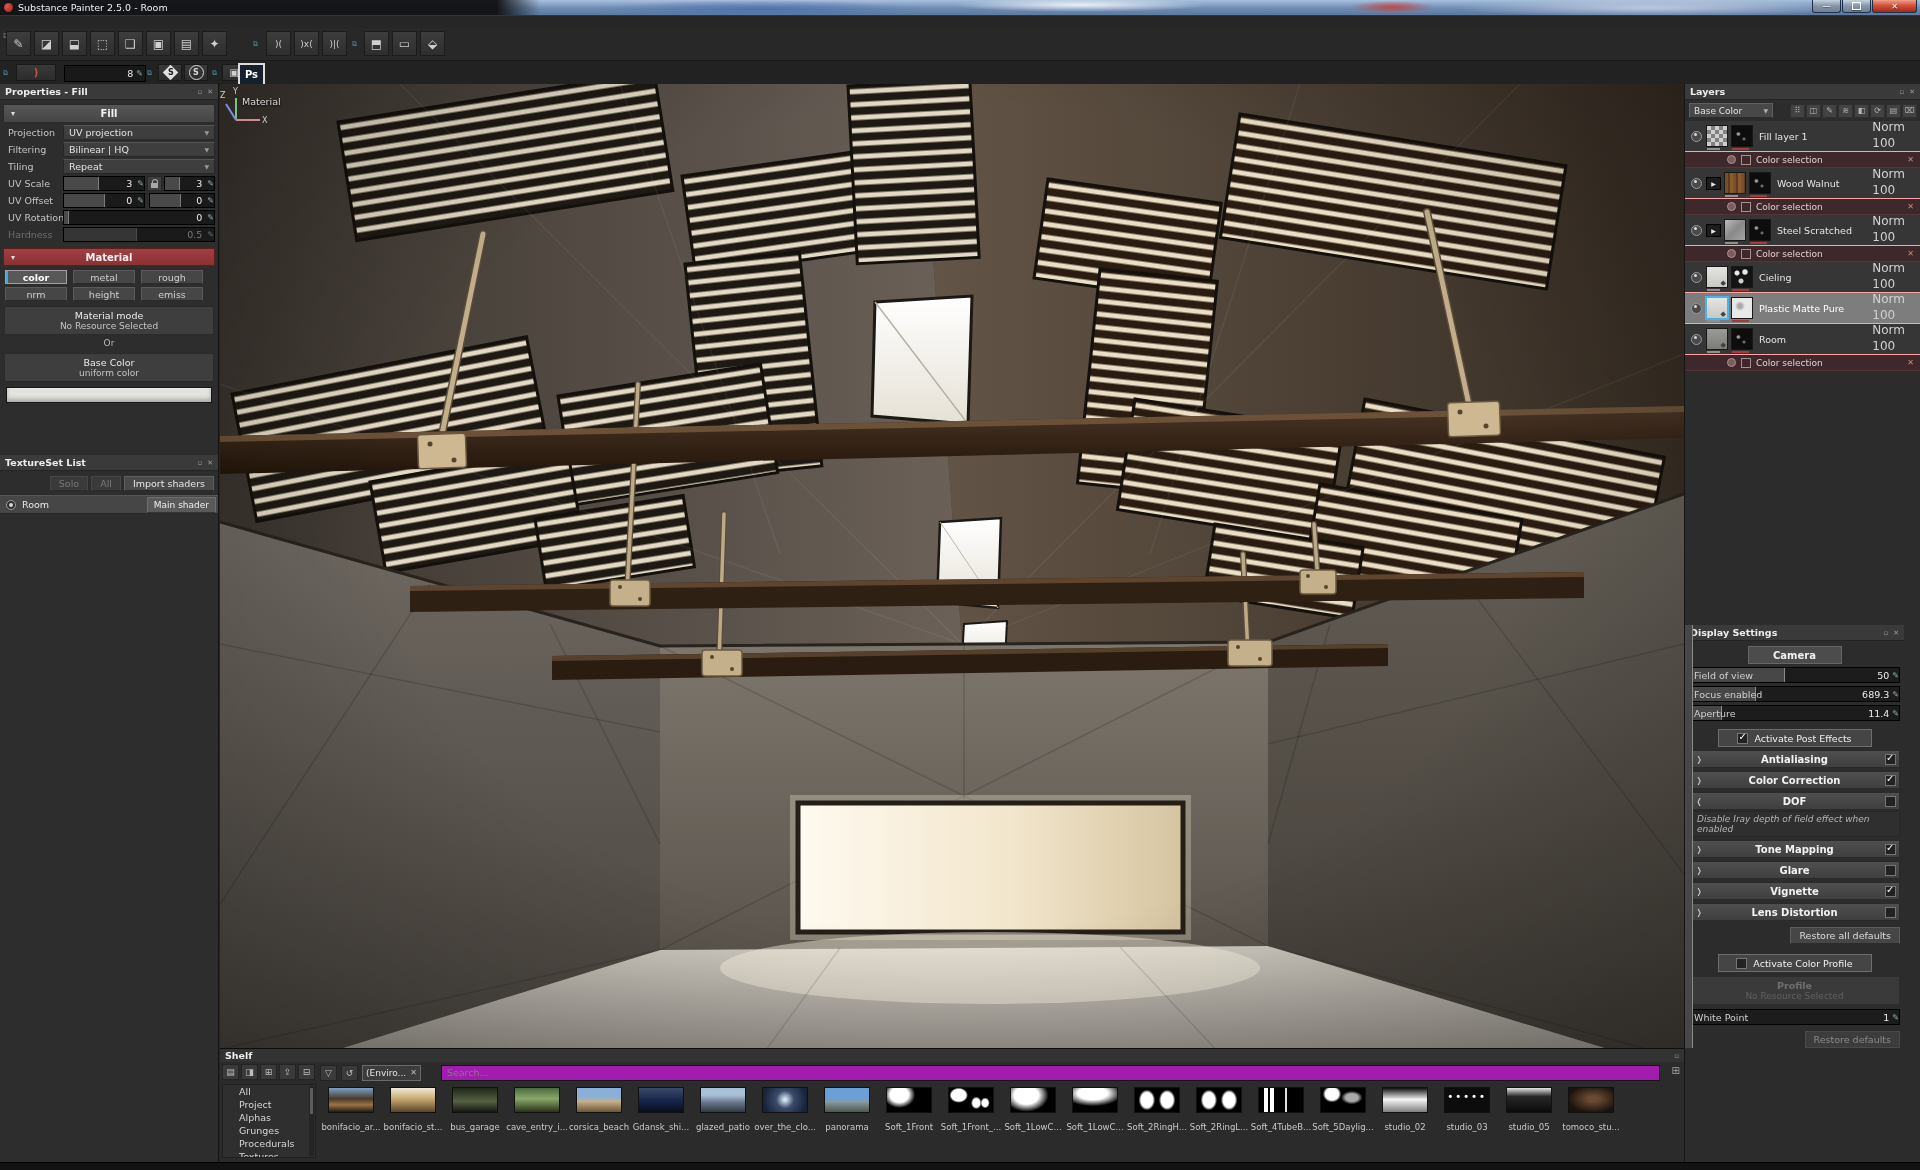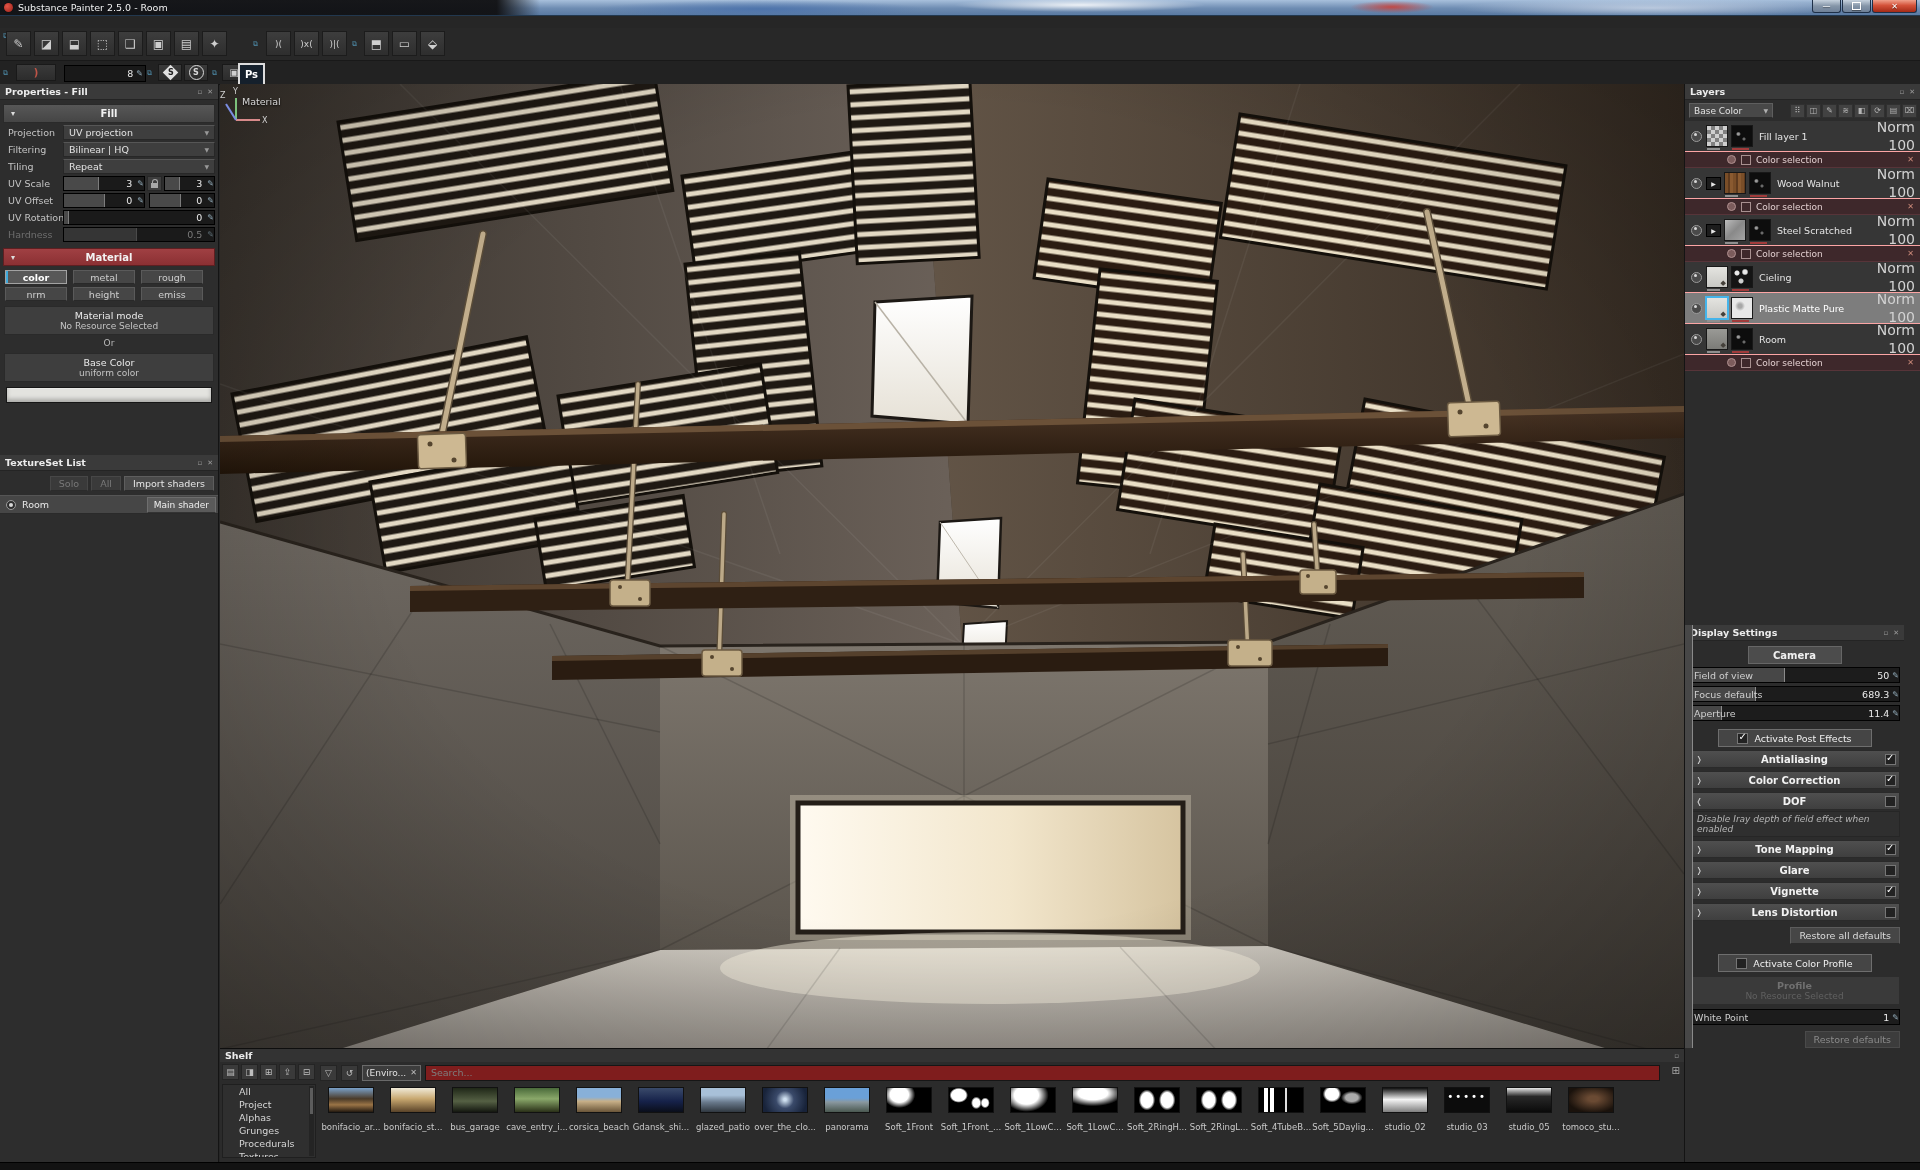--- a/index.html
+++ b/index.html
@@ -99,21 +99,21 @@
   .shelf-hdr{height:13px;display:flex;align-items:center;padding:0 5px;font-size:9.5px;font-weight:bold;color:#ececec;background:#333;}
   .shelf-tools{position:absolute;left:2px;top:15px;display:flex;gap:2px;align-items:center;}
   .sicon{width:17px;height:16px;background:#3a3a3a;border:1px solid #242424;color:#bdbdbd;font-size:9px;display:flex;align-items:center;justify-content:center;box-sizing:border-box;}
   .cats{position:absolute;left:2px;top:35px;width:92px;bottom:4px;background:#2f2f2f;border:1px solid #1f1f1f;overflow:hidden;}
   .cat{font-size:9.5px;color:#d6d6d6;padding:1px 0 1px 16px;}
   .cat-scroll{position:absolute;right:1px;top:1px;bottom:1px;width:5px;background:#242424;}
   .cat-scroll::after{content:'';position:absolute;left:1px;top:2px;width:3px;height:26px;background:#5c5c5c;}
   .filter-row{position:absolute;left:100px;right:24px;top:15px;height:17px;display:flex;align-items:center;gap:4px;}
   .ftag{height:14px;background:#3c3c3c;border:1px solid #6a6a6a;display:flex;align-items:center;font-size:9px;color:#e2e2e2;padding:0 3px;gap:4px;}
   .ftag .x{color:#bbb;font-size:8px;}
-  .searchbox{flex:1;height:14px;background:#7f1d1d;border:1px solid #161616;color:#d8d8d8;font-size:9.5px;padding:0 5px;font-family:"DejaVu Sans","Liberation Sans",sans-serif;}
+  .searchbox{flex:1;height:14px;background:#a21caf;border:1px solid #161616;color:#d8d8d8;font-size:9.5px;padding:0 5px;font-family:"DejaVu Sans","Liberation Sans",sans-serif;margin-left:16px;}
   .searchbox::placeholder{color:#7e7e7e;}
   .gridicon{position:absolute;right:4px;top:16px;color:#a8a8a8;font-size:10px;}
   .thumbs{position:absolute;left:100px;top:38px;right:8px;bottom:0;display:flex;}
   .titem{width:62px;flex:none;display:flex;flex-direction:column;align-items:center;}
   .tpic{width:46px;height:26px;border:1px solid #111;box-sizing:border-box;background:#000;}
   .tlab{margin-top:9px;font-size:8.5px;color:#c9c9c9;max-width:62px;overflow:hidden;white-space:nowrap;}
 
   
   .t-env-warm{background:linear-gradient(180deg,#7aa0c8 0%,#4a3a28 45%,#9a7446 70%,#241a10 100%);}
   .t-env-bright{background:linear-gradient(180deg,#f0ead8 0%,#c8a870 45%,#5a4328 100%);}
@@ -156,21 +156,21 @@
   .th-checker{background-color:#cfcfcf;background-image:linear-gradient(45deg,#808080 25%,rgba(0,0,0,0) 25%,rgba(0,0,0,0) 75%,#808080 75%),linear-gradient(45deg,#808080 25%,rgba(0,0,0,0) 25%,rgba(0,0,0,0) 75%,#808080 75%);background-size:8px 8px;background-position:0 0,4px 4px;}
   .th-wood{background:repeating-linear-gradient(90deg,#7a4e28 0 3px,#5e3a1e 3px 5px,#8a5a30 5px 8px);}
   .th-steel{background:linear-gradient(135deg,#bcbcbc,#898989 50%,#a4a4a4);}
   .th-light{background:linear-gradient(180deg,#e4e4e0,#c8c8c4);}
   .th-gray{background:linear-gradient(180deg,#9a9a96,#7c7c78);}
   .th-mask-black{background:radial-gradient(circle at 32% 40%,#9a9a9a 1px,rgba(0,0,0,0) 2.5px),radial-gradient(circle at 60% 65%,#6a6a6a 1px,rgba(0,0,0,0) 2px),#0d0d0d;}
   .th-mask-white{background:radial-gradient(circle at 40% 40%,#a8a8a8 2px,rgba(0,0,0,0) 5px),#e8e8e8;}
   .th-mask-spots{background:radial-gradient(circle at 25% 30%,#e8e8e8 2px,rgba(0,0,0,0) 3px),radial-gradient(circle at 65% 25%,#e8e8e8 2px,rgba(0,0,0,0) 3.5px),radial-gradient(circle at 45% 70%,#cfcfcf 2px,rgba(0,0,0,0) 3px),#141414;}
   .lname{font-size:9.5px;color:#e4e4e4;margin-left:3px;flex:1;white-space:nowrap;overflow:hidden;}
   .lrow.selected .lname{color:#fff;}
-  .lmeta{display:flex;flex-direction:column;align-items:flex-end;margin-right:5px;font-size:14px;color:#d2d2d2;line-height:1.3;flex:none;}
+  .lmeta{display:flex;flex-direction:column;margin-right:15px;font-size:12px;color:#d2d2d2;line-height:1.3;flex:none;}
   .erow{height:15px;display:flex;align-items:center;background:#3e282b;border-bottom:1px solid #573439;padding-left:42px;}
   .edot{width:7px;height:7px;border:1px solid #b09090;border-radius:50%;background:#7c5c5c;margin-right:5px;flex:none;}
   .ebox{width:8px;height:8px;border:1px solid #a89090;margin-right:5px;flex:none;}
   .elabel{font-size:9px;color:#e2cfd0;flex:1;}
   .ex{color:#cc8a7a;font-size:8px;margin-right:6px;}
 
   .display-panel{position:absolute;left:0;top:541px;right:16px;}
   .cam-btn{margin:5px auto 0;width:92px;height:16px;background:#4c4c4c;border:1px solid #666;display:flex;align-items:center;justify-content:center;font-size:10px;font-weight:bold;color:#f0f0f0;}
   .cam-row{height:16px;margin:3px 4px 0;background:#1c1c1c;border:1px solid #020202;position:relative;display:flex;align-items:center;box-sizing:border-box;}
   .cam-trk{position:absolute;left:0;top:0;bottom:0;background:#474747;border-right:1px solid #8a8a8a;}
@@ -922,21 +922,21 @@
 
           <div class="cam-row">
             <span class="cam-trk" style="width: 45%;"></span>
             <span class="cam-label">Field of view</span>
             <span class="cam-val">50</span>
             <span class="pen">✎</span>
           </div>
 
           <div class="cam-row">
             <span class="cam-trk" style="width: 31%;"></span>
-            <span class="cam-label">Focus defaults</span>
+            <span class="cam-label">Focus enabled</span>
             <span class="cam-val">689.3</span>
             <span class="pen">✎</span>
           </div>
 
           <div class="cam-row">
             <span class="cam-trk" style="width: 15%;"></span>
             <span class="cam-label">Aperture</span>
             <span class="cam-val">11.4</span>
             <span class="pen">✎</span>
           </div>

